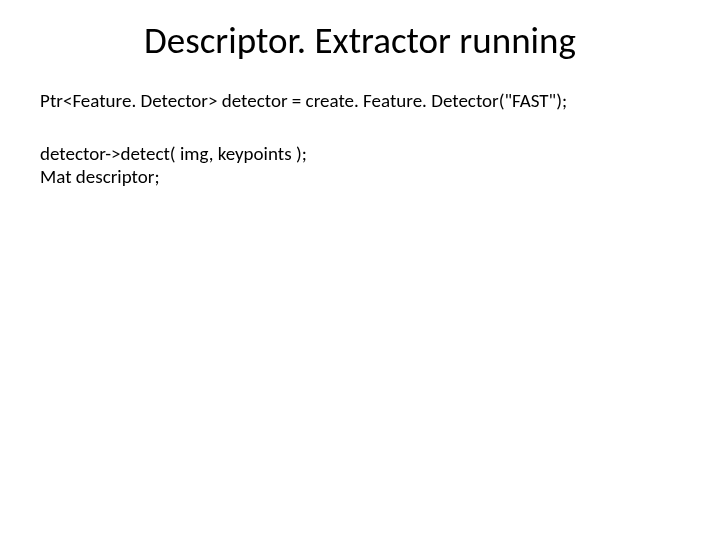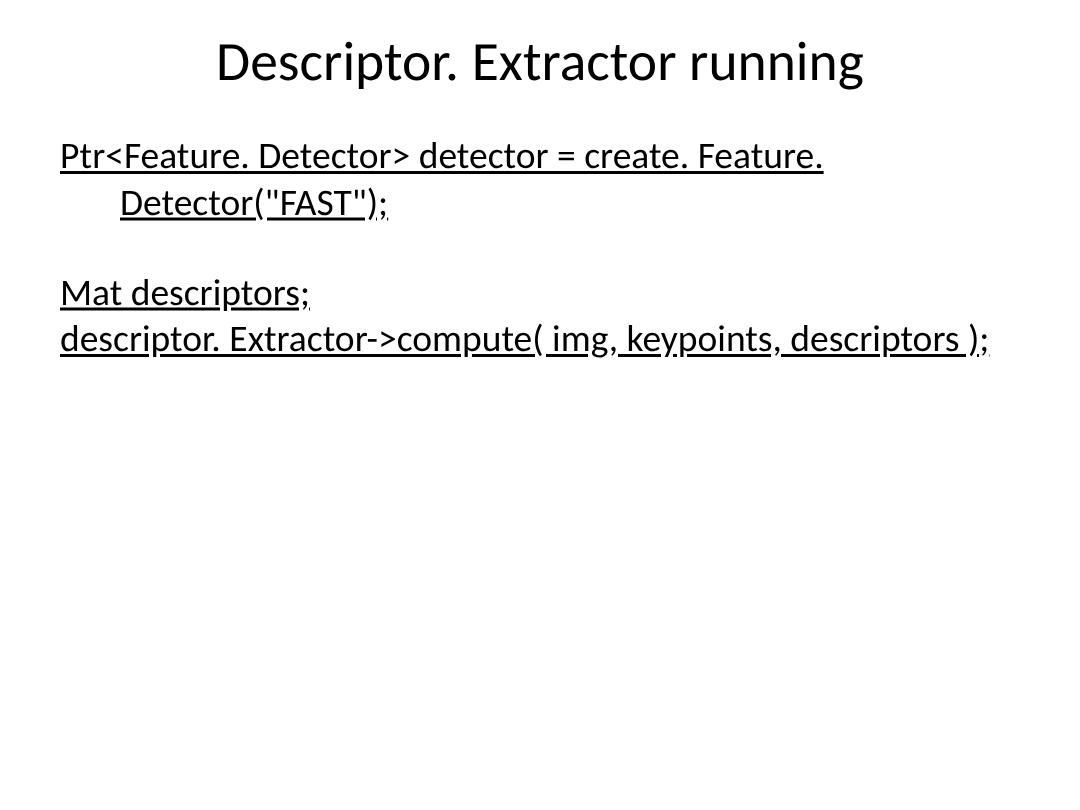--- a/index.html
+++ b/index.html
@@ -18,38 +18,37 @@
     padding: 18px 40px 30px 40px;
   }
   .title {
     font-size: 37px;
     font-weight: 400;
     text-align: center;
     letter-spacing: 0px;
     margin: 0 0 26px 0;
   }
   .body {
-    font-size: 25px;
+    font-size: 19px;
     line-height: 1.22;
     letter-spacing: 0px;
-    text-decoration: underline;
   }
   .body p {
     margin: 0;
     padding-left: 40px;
     text-indent: -40px;
   }
   .gap {
     height: 30px;
   }
 </style>
 </head>
 <body>
 
 <div class="slide">
   <h1 class="title">Descriptor. Extractor running</h1>
   <div class="body">
     <p>Ptr&lt;Feature. Detector&gt; detector = create. Feature. Detector("FAST");</p>
     <div class="gap"></div>
-    <p>Mat descriptors;</p>
-    <p>descriptor. Extractor-&gt;compute( img, keypoints, descriptors );</p>
+    <p>detector-&gt;detect( img, keypoints );</p>
+    <p>Mat descriptor;</p>
   </div>
 </div>
 
 </body></html>

